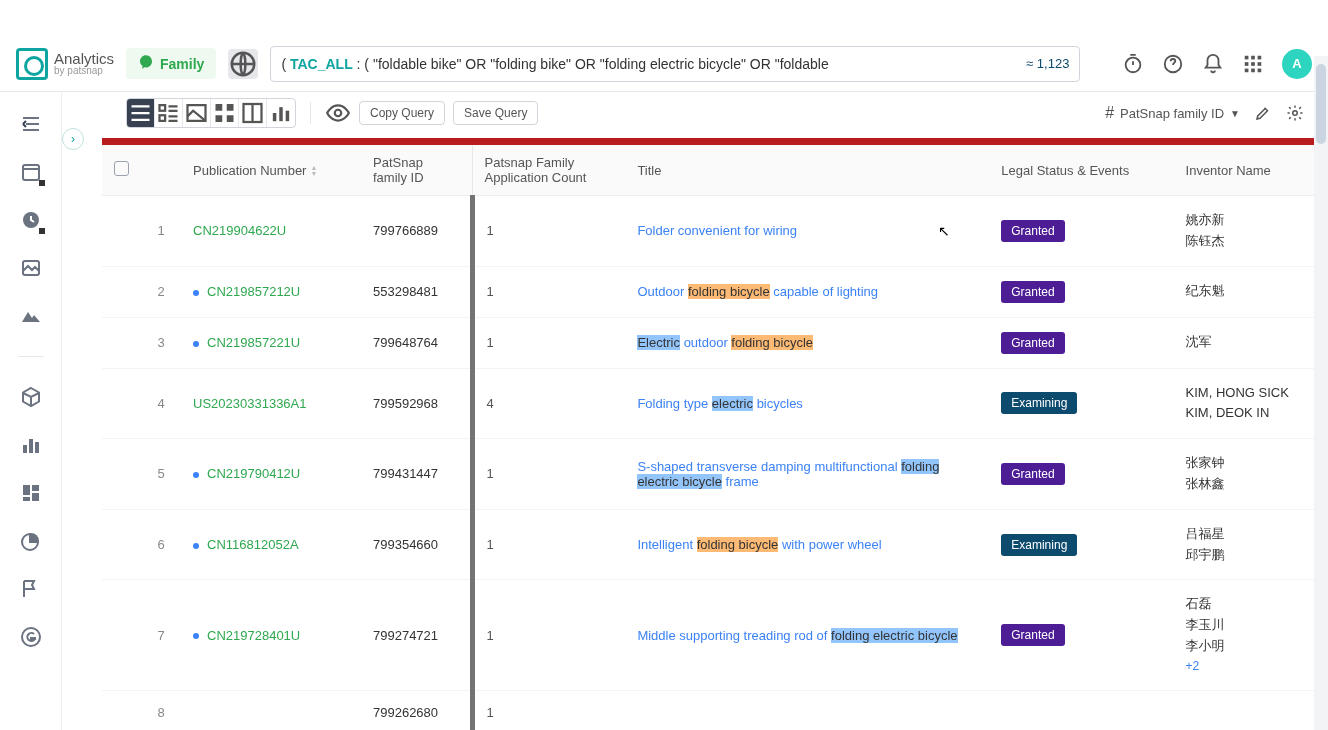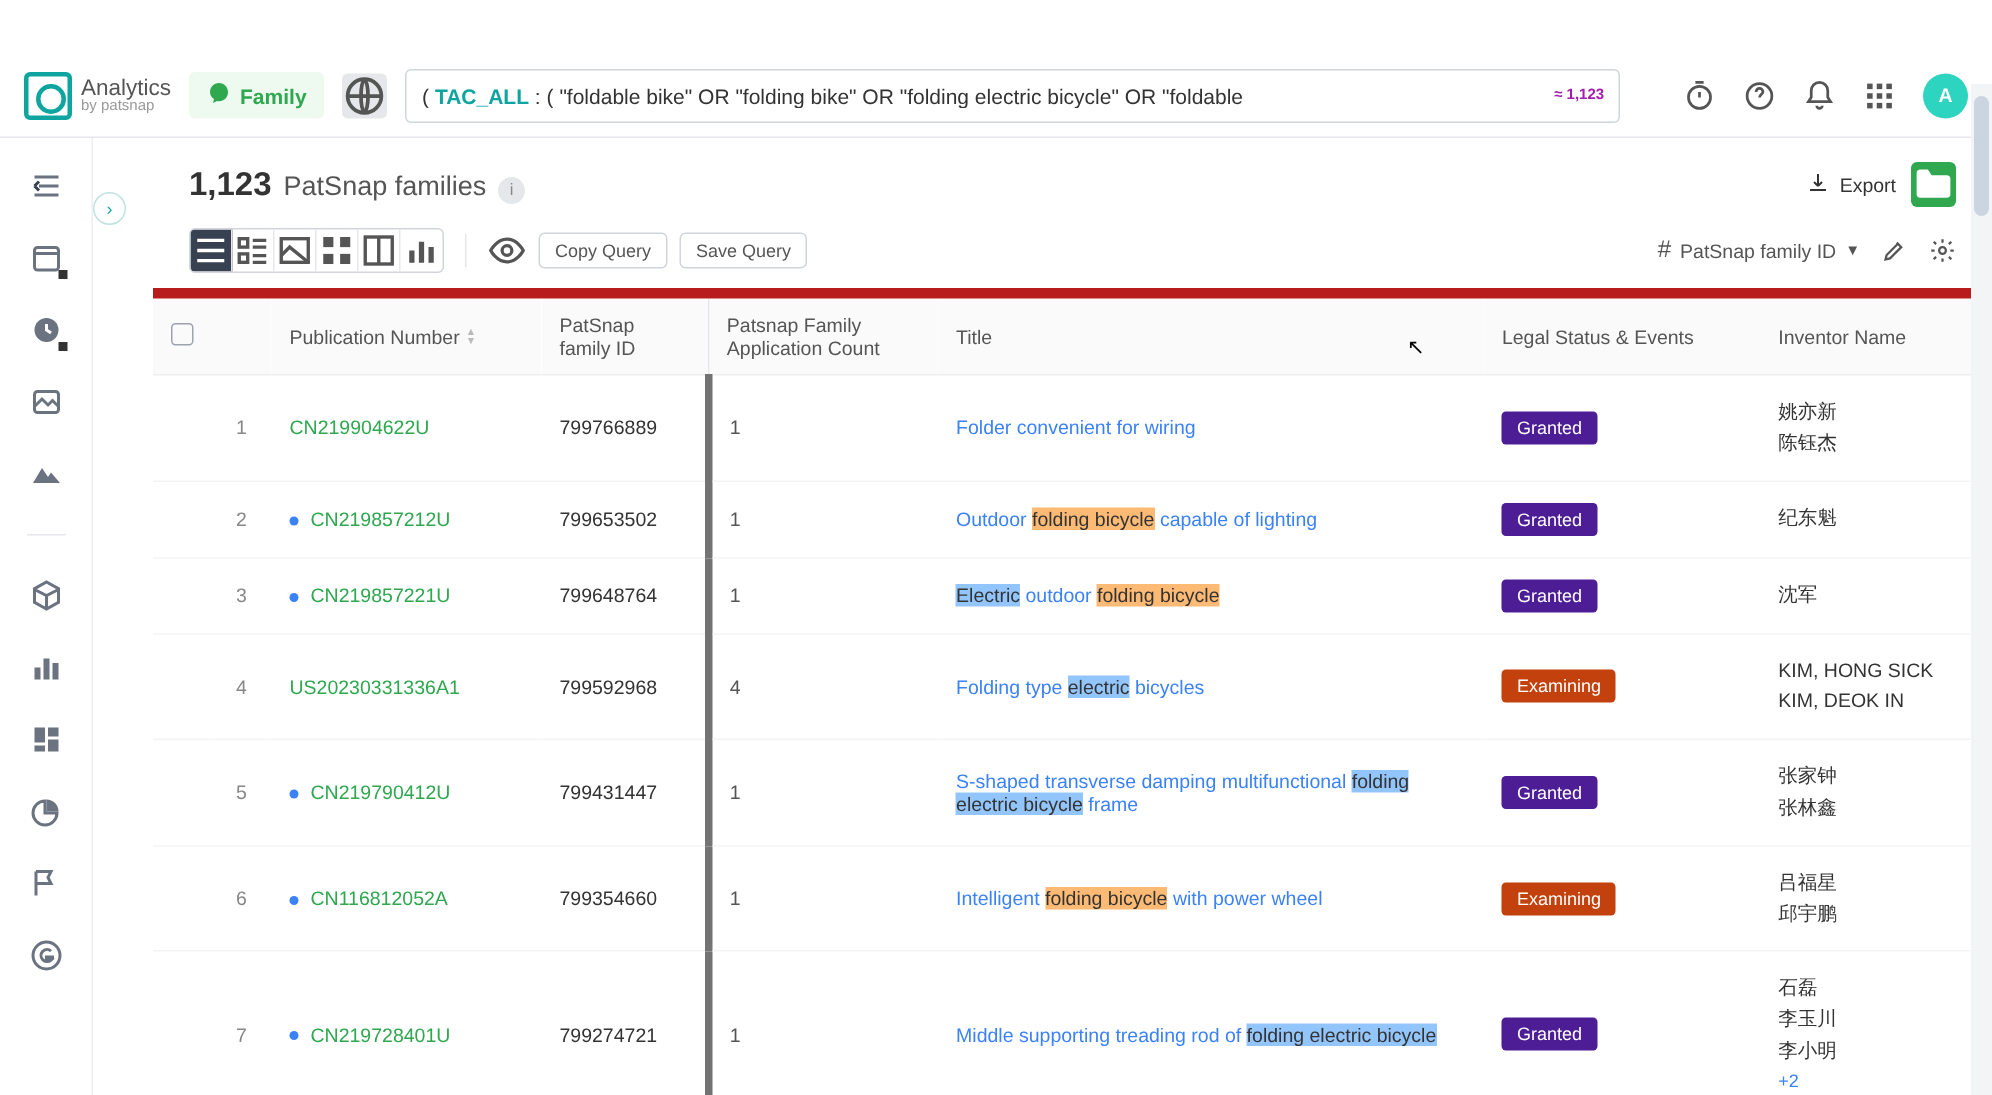--- a/index.html
+++ b/index.html
@@ -10,21 +10,21 @@
 .logo-mark { width: 32px; height: 32px; border-radius: 4px; background: #fff; border: 3px solid #0ea5a0; position: relative; }
 .logo-mark::after { content:''; position:absolute; width:14px; height:14px; border:3px solid #0ea5a0; border-radius:50%; top:5px; left:5px; }
 .logo-text { display:flex; flex-direction:column; line-height:1; }
 .logo-text .l1 { color:#555; font-size:15px; font-weight:500; }
 .logo-text .l2 { color:#999; font-size:10px; }
 .family-pill { display:flex; align-items:center; gap:6px; background:#eef9f0; color:#2fa84f; padding:6px 12px; border-radius:4px; font-weight:600; font-size:14px; }
 .globe { width:30px; height:30px; background:#e5e7eb; border-radius:4px; display:flex; align-items:center; justify-content:center; color:#555; }
 .searchbox { flex:1; display:flex; align-items:center; border:1px solid #d1d5db; border-radius:4px; height:36px; padding:0 10px; gap:6px; font-size:14px; max-width:810px; }
 .searchbox .q { flex:1; white-space:nowrap; overflow:hidden; color:#333; }
 .searchbox .tag { color:#0ea5a0; font-weight:600; }
-.searchbox .count { color:#a21caf; font-weight:700; font-size:10px; }
+.searchbox .count { color:#0c4a6e; font-weight:400; font-size:13px; }
 .top-icons { display:flex; align-items:center; gap:18px; margin-left:auto; }
 .top-icons .ic { width:22px; height:22px; color:#555; cursor:pointer; display:flex; align-items:center; justify-content:center; }
 .avatar { width:30px; height:30px; border-radius:50%; background:#2dd4bf; color:#fff; font-weight:600; display:flex; align-items:center; justify-content:center; }
 .body { display:flex; flex:1; min-height:0; }
 .leftnav { width:62px; border-right:1px solid #eee; display:flex; flex-direction:column; align-items:center; gap:24px; padding-top:20px; }
 .leftnav .ic { width:24px; height:24px; color:#6b7280; cursor:pointer; position:relative; }
 .leftnav .ic .dot { position:absolute; bottom:-2px; right:-2px; width:6px; height:6px; background:#333; }
 .leftnav .sep { width:26px; height:1px; background:#e5e7eb; margin:4px 0; }
 .collapse-handle { position:absolute; left:62px; top:128px; width:22px; height:22px; border:1px solid #bfe3df; border-radius:50%; background:#fff; color:#0ea5a0; display:flex; align-items:center; justify-content:center; font-size:12px; cursor:pointer; z-index:5; }
 .main { flex:1; display:flex; flex-direction:column; min-width:0; position:relative; padding-left:40px; }
@@ -57,21 +57,21 @@
 td.idx { color:#888; text-align:center; width:40px; }
 td.pub { color:#2fa84f; }
 td.pub .bluedot { display:inline-block; width:6px; height:6px; border-radius:50%; background:#3b82f6; margin-right:8px; vertical-align:middle; }
 td.fam { color:#333; }
 td.cnt { color:#555; }
 td.title { color:#3b82f6; max-width:300px; }
 .hl-y { background:#fdba74; color:#333; }
 .hl-b { background:#93c5fd; color:#333; }
 td.status .badge { display:inline-block; padding:4px 10px; border-radius:3px; color:#fff; font-size:12px; }
 td.status .Granted { background:#4c1d95; }
-td.status .Examining { background:#c2410c; }
+td.status .Examining { background:#0c4a6e; }
 td.inv { color:#333; line-height:1.6; }
 td.inv .more { color:#3b82f6; font-size:12px; }
 .chkbox { width:15px; height:15px; border:1.5px solid #9ca3af; border-radius:3px; display:inline-block; }
 .hsbar { height:14px; background:#f3f4f6; border-top:1px solid #e5e7eb; position:relative; }
 .hsbar .thumb { position:absolute; left:20px; top:2px; height:10px; width:820px; background:#cbd5e1; border-radius:5px; }
 .vscroll { position:absolute; right:0; top:56px; bottom:0; width:14px; background:#f3f4f6; }
 .vscroll .thumb { position:absolute; top:8px; left:2px; width:10px; height:80px; background:#cbd5e1; border-radius:5px; }
 .sortarrows { display:inline-flex; flex-direction:column; font-size:7px; line-height:6px; color:#bbb; margin-left:4px; vertical-align:middle; }
 .cursor { position:absolute; left:876px; top:131px; font-size:14px; pointer-events:none; color:#000; }
 svg { width:100%; height:100%; }
@@ -195,40 +195,20 @@
           </svg></span>
       <span class="ic"><svg viewBox="0 0 24 24" fill="none" stroke="currentColor" stroke-width="2">
             <circle cx="12" cy="12" r="9"></circle>
             <path d="M15 9a4 4 0 100 6h-3v-2h5"></path>
           </svg></span>
     </div>
 
     <div class="collapse-handle">›</div>
 
     <div class="main">
-      <div class="resulthdr">
-        <div class="left">
-          <span class="count">1,123</span>
-          <span class="label">PatSnap families</span>
-          <span class="info">i</span>
-        </div>
-        <div class="right">
-          <div class="export">
-            <span><svg width="16" height="16" viewBox="0 0 24 24" fill="none" stroke="#333" stroke-width="2">
-                  <path d="M12 3v12m0 0l-4-4m4 4l4-4M4 19h16"></path>
-                </svg></span>
-            <span>Export</span>
-          </div>
-          <div class="folderbtn">
-            <svg width="16" height="16" viewBox="0 0 24 24" fill="#fff">
-                <path d="M3 6a2 2 0 012-2h4l2 3h8a2 2 0 012 2v8a2 2 0 01-2 2H5a2 2 0 01-2-2V6z"></path>
-              </svg>
-          </div>
-        </div>
-      </div>
 
       <div class="toolbar">
         <div class="viewbtns">
           <div class="vb active">
               <svg width="16" height="16" viewBox="0 0 24 24" fill="none" stroke="currentColor" stroke-width="2">
                 <path d="M4 6h16M4 12h16M4 18h16"></path>
               </svg>
             </div>
           <div class="vb">
               <svg width="16" height="16" viewBox="0 0 24 24" fill="none" stroke="currentColor" stroke-width="2">
@@ -319,21 +299,21 @@
                 <td class="status"><span class="badge Granted">Granted</span></td>
                 <td class="inv">
                   <div>姚亦新</div>
                   <div>陈钰杰</div>
                 </td>
               </tr>
               <tr>
                 <td></td>
                 <td class="idx">2</td>
                 <td class="pub"><span class="bluedot"></span><span>CN219857212U</span></td>
-                <td class="fam divider-r">799653502</td>
+                <td class="fam divider-r">553298481</td>
                 <td class="cnt">1</td>
                 <td class="title"><span>Outdoor </span><span class="hl-y">folding bicycle</span><span> capable of lighting</span></td>
                 <td class="status"><span class="badge Granted">Granted</span></td>
                 <td class="inv">
                   <div>纪东魁</div>
                 </td>
               </tr>
               <tr>
                 <td></td>
                 <td class="idx">3</td>

